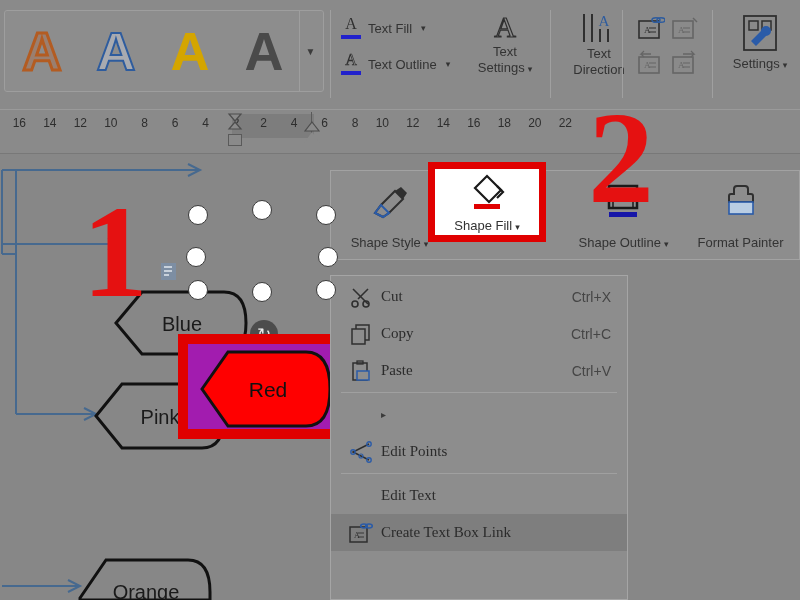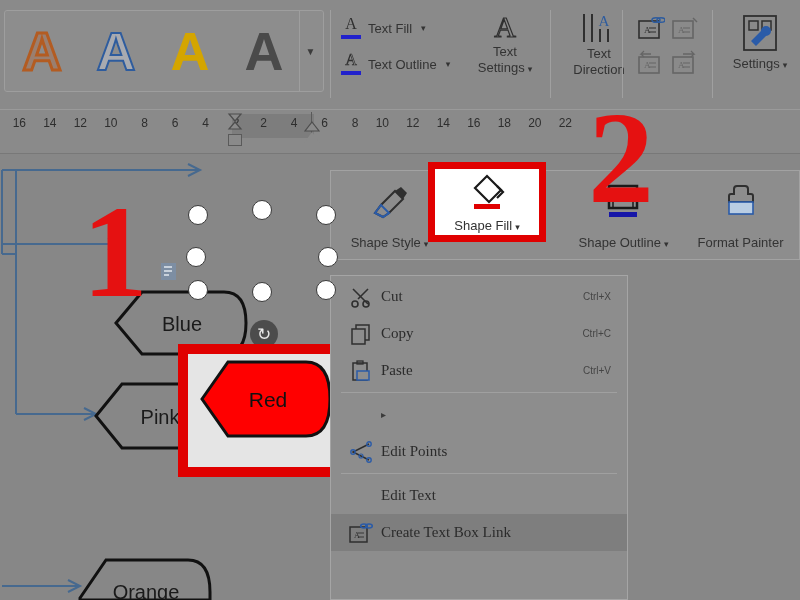--- a/index.html
+++ b/index.html
@@ -122,22 +122,22 @@
     position: absolute; left: 0; top: 154px; width: 800px; height: 446px;
     background: #878787;
     padding-left: 35px;
   }
 
   
   .connectors { position: absolute; left: 0; top: 0; width: 800px; height: 446px; }
 
   
   .sel-card {
-    position: absolute; left: 178px; top: 190px; width: 172px; height: 133px;
-    background: #e5e5e5; border: 10px solid #e00000;
+    position: absolute; left: 178px; top: 180px; width: 172px; height: 105px;
+    background: #a21caf; border: 10px solid #e00000;
     z-index: 20;
   }
   .rotate-handle {
     position: absolute; left: 250px; top: 166px; width: 28px; height: 28px;
     border-radius: 50%; background: #4c4c4c;
     display: flex; align-items: center; justify-content: center;
     color: #e8e8e8; font-size: 17px; z-index: 19;
   }
   .handle {
     position: absolute; width: 20px; height: 20px; border-radius: 50%;
@@ -173,21 +173,21 @@
     z-index: 25;
     padding-top: 2px;
   }
   .ctx-item {
     position: relative; height: 37px; display: flex; align-items: center;
     padding-left: 10px; font-size: 15px; color: #2b2b2b;
   }
   .ctx-item.hl { background: #7e7e7e; }
   .ctx-ico { width: 40px; display: flex; align-items: center; justify-content: center; }
   .ctx-lbl { flex: 1; font-family: Liberation Serif, serif; }
-  .ctx-key { font-size: 10px; color: #454545; padding-right: 16px; }
+  .ctx-key { font-size: 14px; color: #454545; padding-right: 16px; }
   .ctx-sub { font-size: 10px; color: #3a3a3a; padding-right: 14px; }
   .ctx-sep { height: 1px; background: #a0a0a0; margin: 3px 10px; }
 
   
   .big-num {
     position: absolute; font-family: "Liberation Serif", serif;
     color: #e51111; font-weight: bold; line-height: 1;
     z-index: 40; pointer-events: none;
   }
   #num1 { left: 82px; top: 186px; font-size: 132px; }

